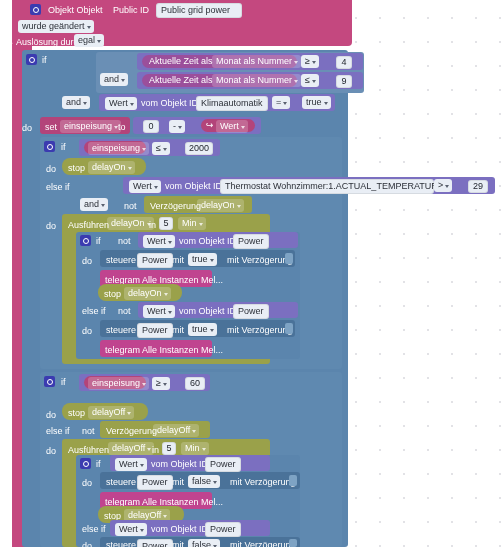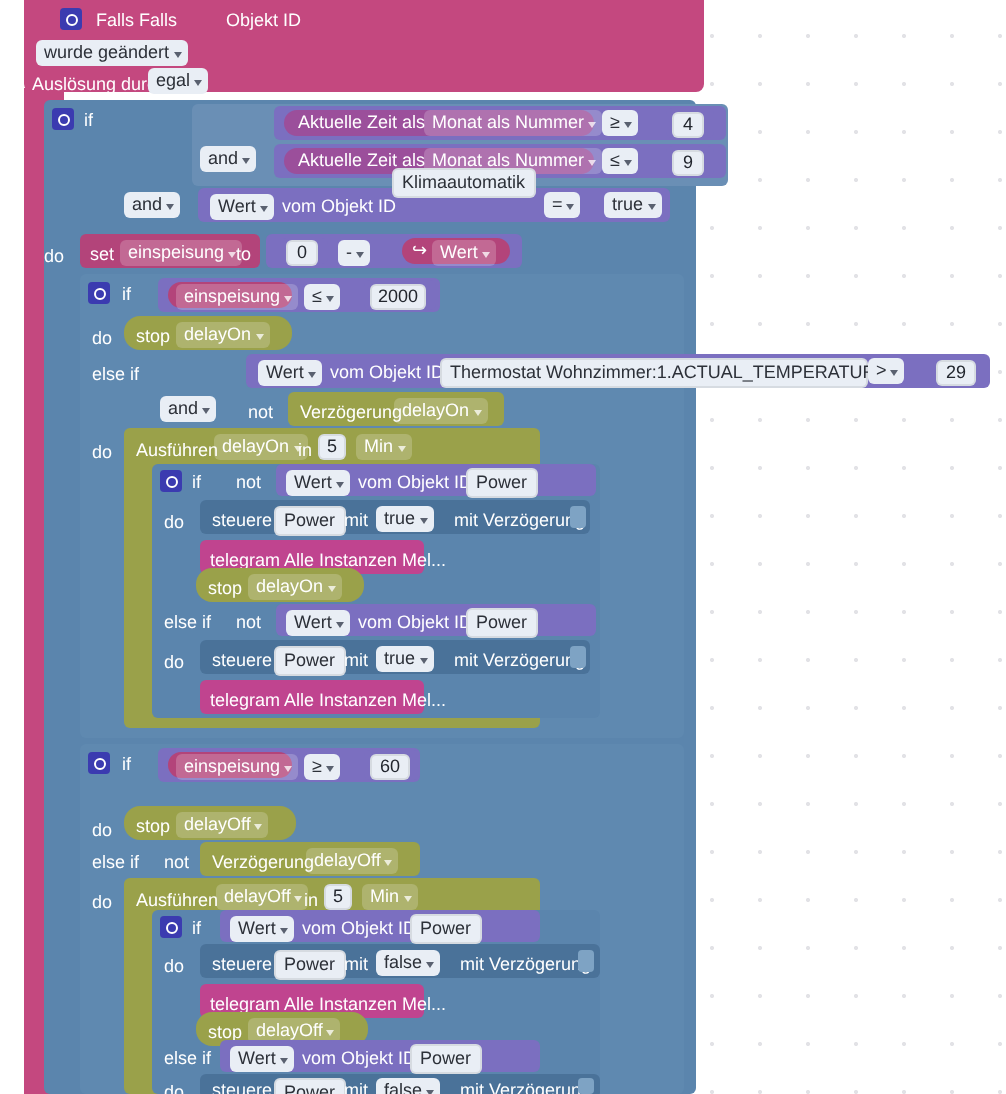--- a/index.html
+++ b/index.html
@@ -69,23 +69,26 @@
 
 <div id="workspace">
 
   <div class="blk c-hat" style="left:12px;top:0px;width:340px;height:46px;border-radius:0 0 4px 4px;"></div>
 
   <div class="blk c-hat" style="left:12px;top:44px;width:20px;height:503px;border-radius:0;"></div>
 
   <div class="abs" style="left:30px;top:4px;">
     <span class="gear"></span>
   </div>
-  <div class="abs lbl txt" style="left:48px;top:5px;">Falls Falls</div>
+  <div class="abs lbl txt" style="left:48px;top:5px;">Objekt Objekt</div>
   <div class="abs" style="left:113px;top:5px;">
-    <span class="txt">Objekt ID</span>
+    <span class="txt">Public ID</span>
+  </div>
+  <div class="abs" style="left:156px;top:3px;">
+    <span class="fld" style="min-width:76px;">Public grid power</span>
   </div>
   <div class="abs" style="left:18px;top:20px;">
     <span class="drop light">wurde geändert</span>
   </div>
   <div class="abs txt" style="left:16px;top:37px;">Auslösung durch</div>
   <div class="abs" style="left:74px;top:34px;">
     <span class="drop light">egal</span>
   </div>
 
   <div class="blk c-ctrl" style="left:22px;top:50px;width:326px;height:497px;"></div>
@@ -132,21 +135,21 @@
   </div>
 
   <div class="abs" style="left:62px;top:96px;">
     <span class="drop light">and</span>
   </div>
   <div class="blk c-cmp" style="left:99px;top:94px;width:236px;height:17px;"></div>
   <div class="abs" style="left:105px;top:97px;">
     <span class="drop light">Wert</span>
   </div>
   <div class="abs txt" style="left:141px;top:98px;">vom Objekt ID</div>
-  <div class="abs" style="left:196px;top:84px;">
+  <div class="abs" style="left:196px;top:96px;">
     <span class="fld">Klimaautomatik</span>
   </div>
   <div class="abs" style="left:272px;top:96px;">
     <span class="drop light">=</span>
   </div>
   <div class="abs" style="left:302px;top:96px;">
     <span class="drop light">true</span>
   </div>
 
   <div class="abs txt" style="left:22px;top:123px;">do</div>

